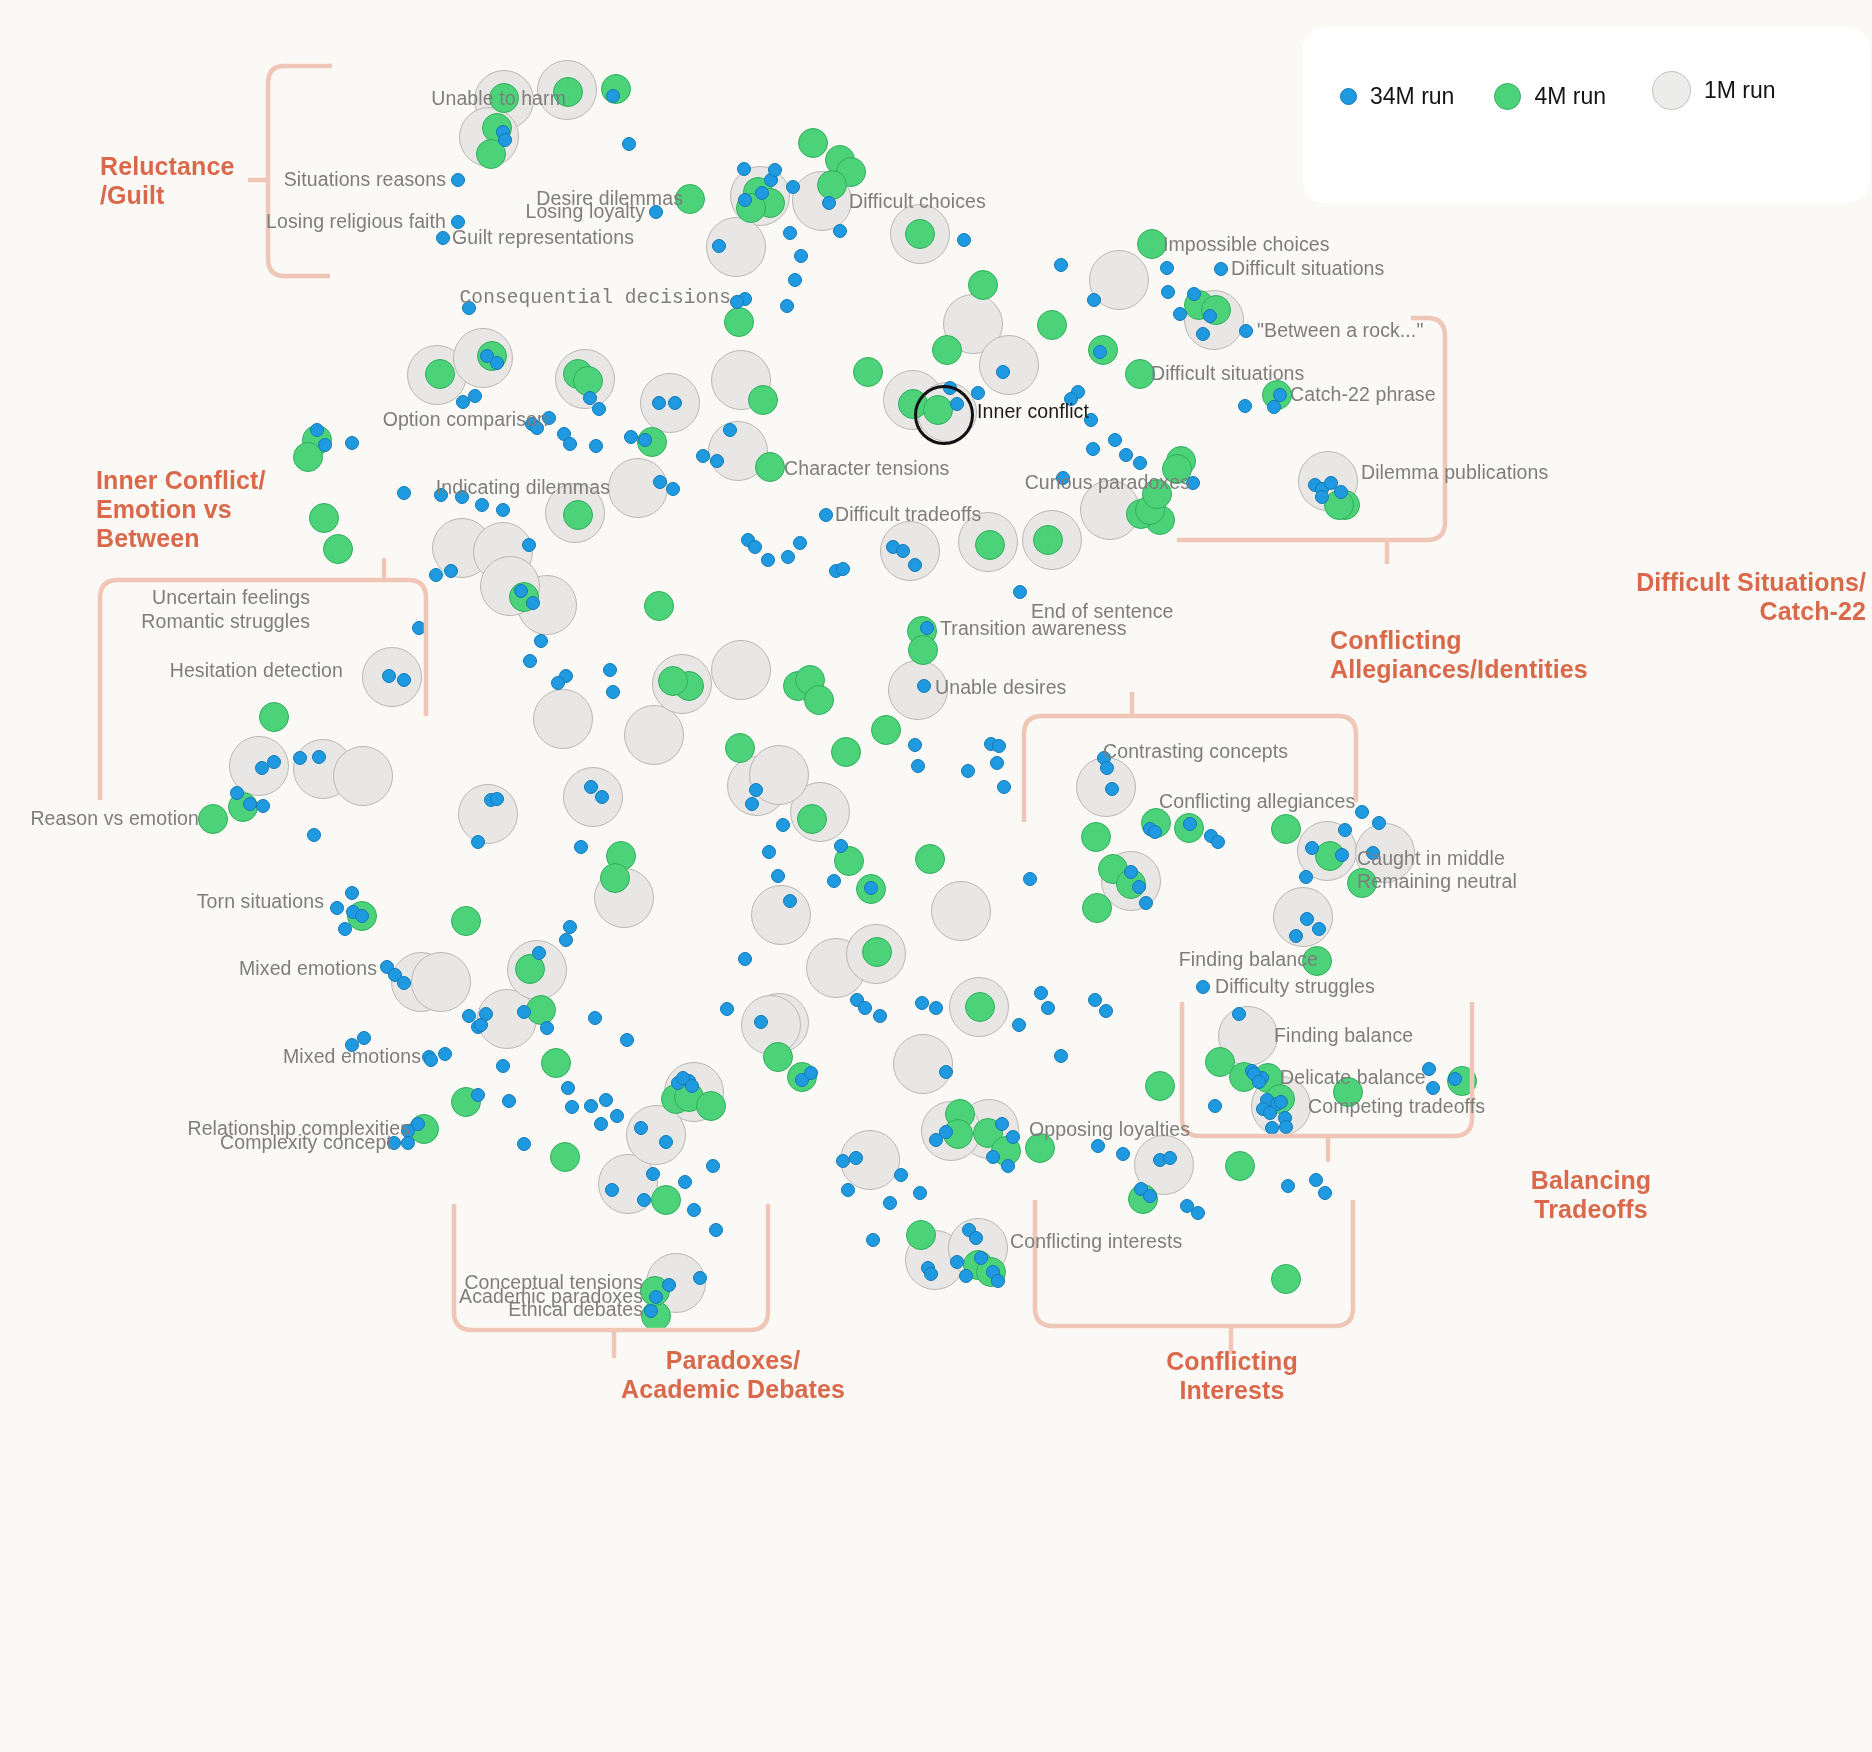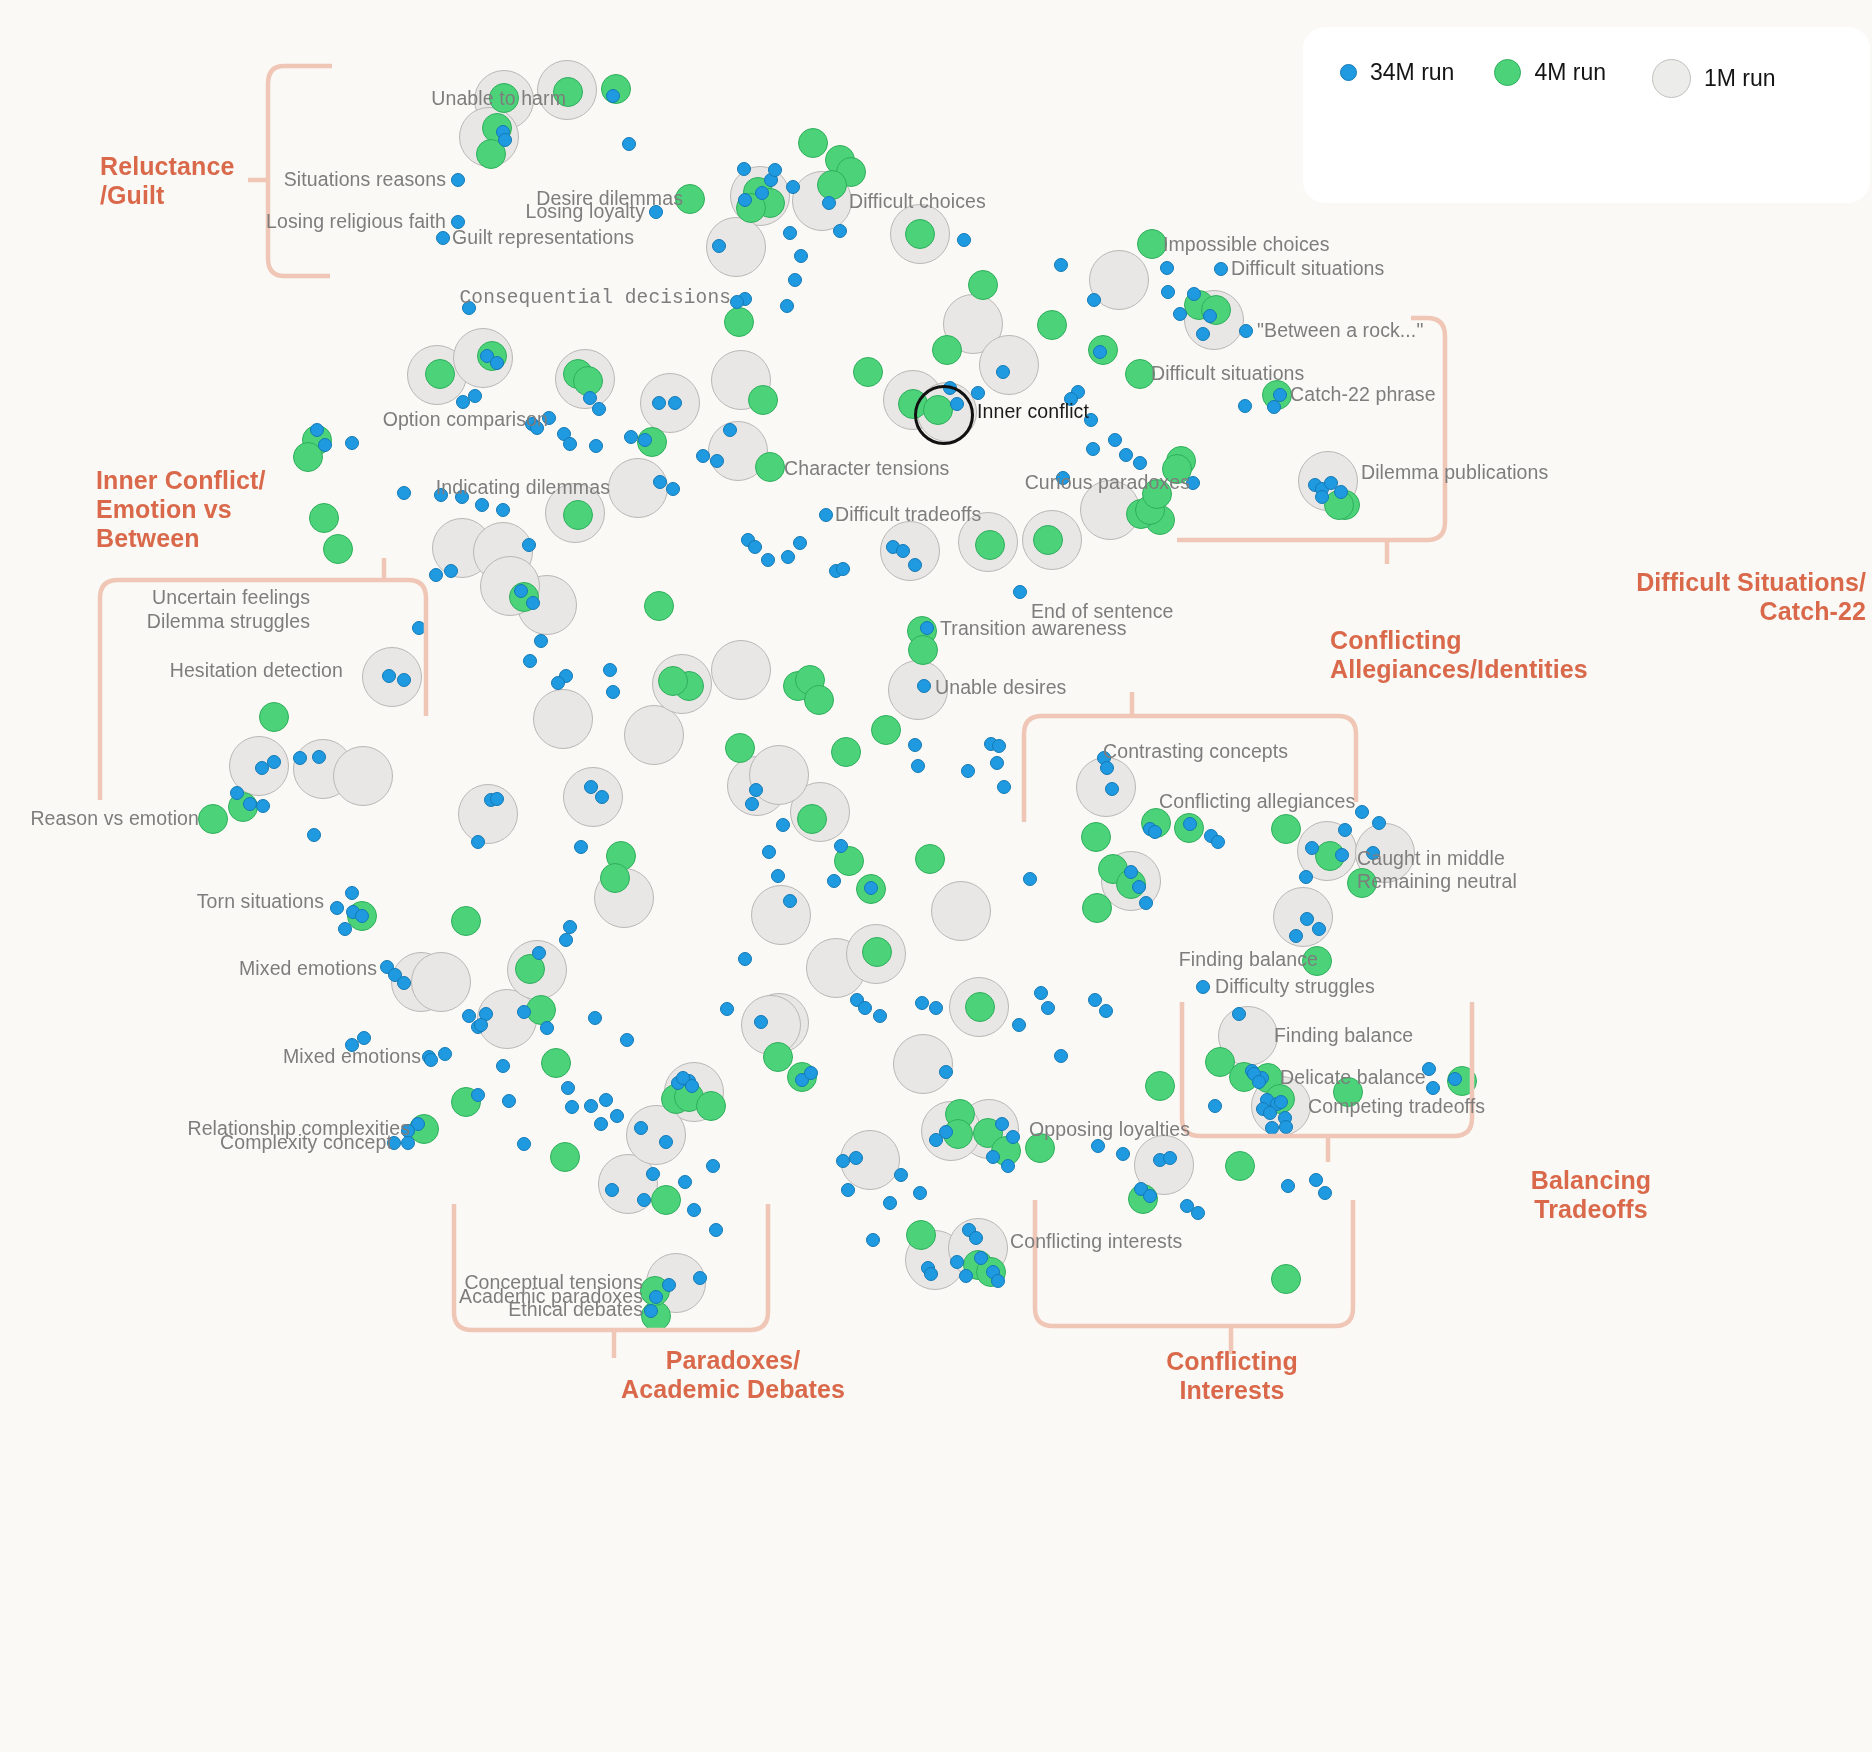--- a/index.html
+++ b/index.html
@@ -29,21 +29,21 @@
 
   .brk{position:absolute;}
   .brk svg{display:block;overflow:visible;}
 
   #legend{
     position:absolute;left:1303px;top:27px;width:567px;height:176px;
     background:#ffffff;border-radius:22px;box-sizing:border-box;
     padding:26px 32px 0 34px;
   }
   #legend .ttl{font-size:31px;font-weight:bold;color:#141414;line-height:1.22;white-space:pre;letter-spacing:-.2px;}
-  #legend .row{display:flex;align-items:flex-start;margin-top:6px;}
+  #legend .row{display:flex;align-items:flex-end;margin-top:18px;}
   #legend .itm{display:flex;align-items:center;}
   #legend .itm .sw{border-radius:50%;box-sizing:border-box;margin-right:13px;}
   #legend .itm .tx{font-size:23px;color:#141414;white-space:nowrap;}
   .sw34{width:17px;height:17px;background:#1f9ae0;border:1.6px solid #1479b5;margin-left:3px;}
   .sw4{width:27px;height:27px;background:#4cd37a;border:1.8px solid #2fae5c;}
   .sw1{width:39px;height:39px;background:#ececeb;border:1.8px solid #c2c1bf;}
   .gapA{width:40px;} .gapB{width:46px;}
 </style>
 </head>
 <body>
@@ -600,21 +600,21 @@
       <div class="lbl r" style="left: 548px; top: 420px;">Option comparison</div>
       <div class="lbl dark" style="left: 977px; top: 412px;">Inner conflict</div>
       <div class="lbl" style="left: 784px; top: 469px;">Character tensions</div>
       <div class="lbl r" style="left: 610px; top: 488px;">Indicating dilemmas</div>
       <div class="lbl" style="left: 835px; top: 515px;">Difficult tradeoffs</div>
       <div class="lbl r" style="left: 1190px; top: 483px;">Curious paradoxes</div>
       <div class="lbl" style="left: 1031px; top: 612px;">End of sentence</div>
       <div class="lbl" style="left: 940px; top: 629px;">Transition awareness</div>
       <div class="lbl" style="left: 935px; top: 688px;">Unable desires</div>
       <div class="lbl r" style="left: 310px; top: 598px;">Uncertain feelings</div>
-      <div class="lbl r" style="left: 310px; top: 622px;">Dilemma struggles</div>
+      <div class="lbl r" style="left: 310px; top: 622px;">Romantic struggles</div>
       <div class="lbl r" style="left: 343px; top: 671px;">Hesitation detection</div>
       <div class="lbl r" style="left: 199px; top: 819px;">Reason vs emotion</div>
       <div class="lbl" style="left: 1103px; top: 752px;">Contrasting concepts</div>
       <div class="lbl" style="left: 1159px; top: 802px;">Conflicting allegiances</div>
       <div class="lbl" style="left: 1357px; top: 859px;">Caught in middle</div>
       <div class="lbl" style="left: 1357px; top: 882px;">Remaining neutral</div>
       <div class="lbl r" style="left: 1318px; top: 960px;">Finding balance</div>
       <div class="lbl" style="left: 1215px; top: 987px;">Difficulty struggles</div>
       <div class="lbl" style="left: 1274px; top: 1036px;">Finding balance</div>
       <div class="lbl" style="left: 1280px; top: 1078px;">Delicate balance</div>

